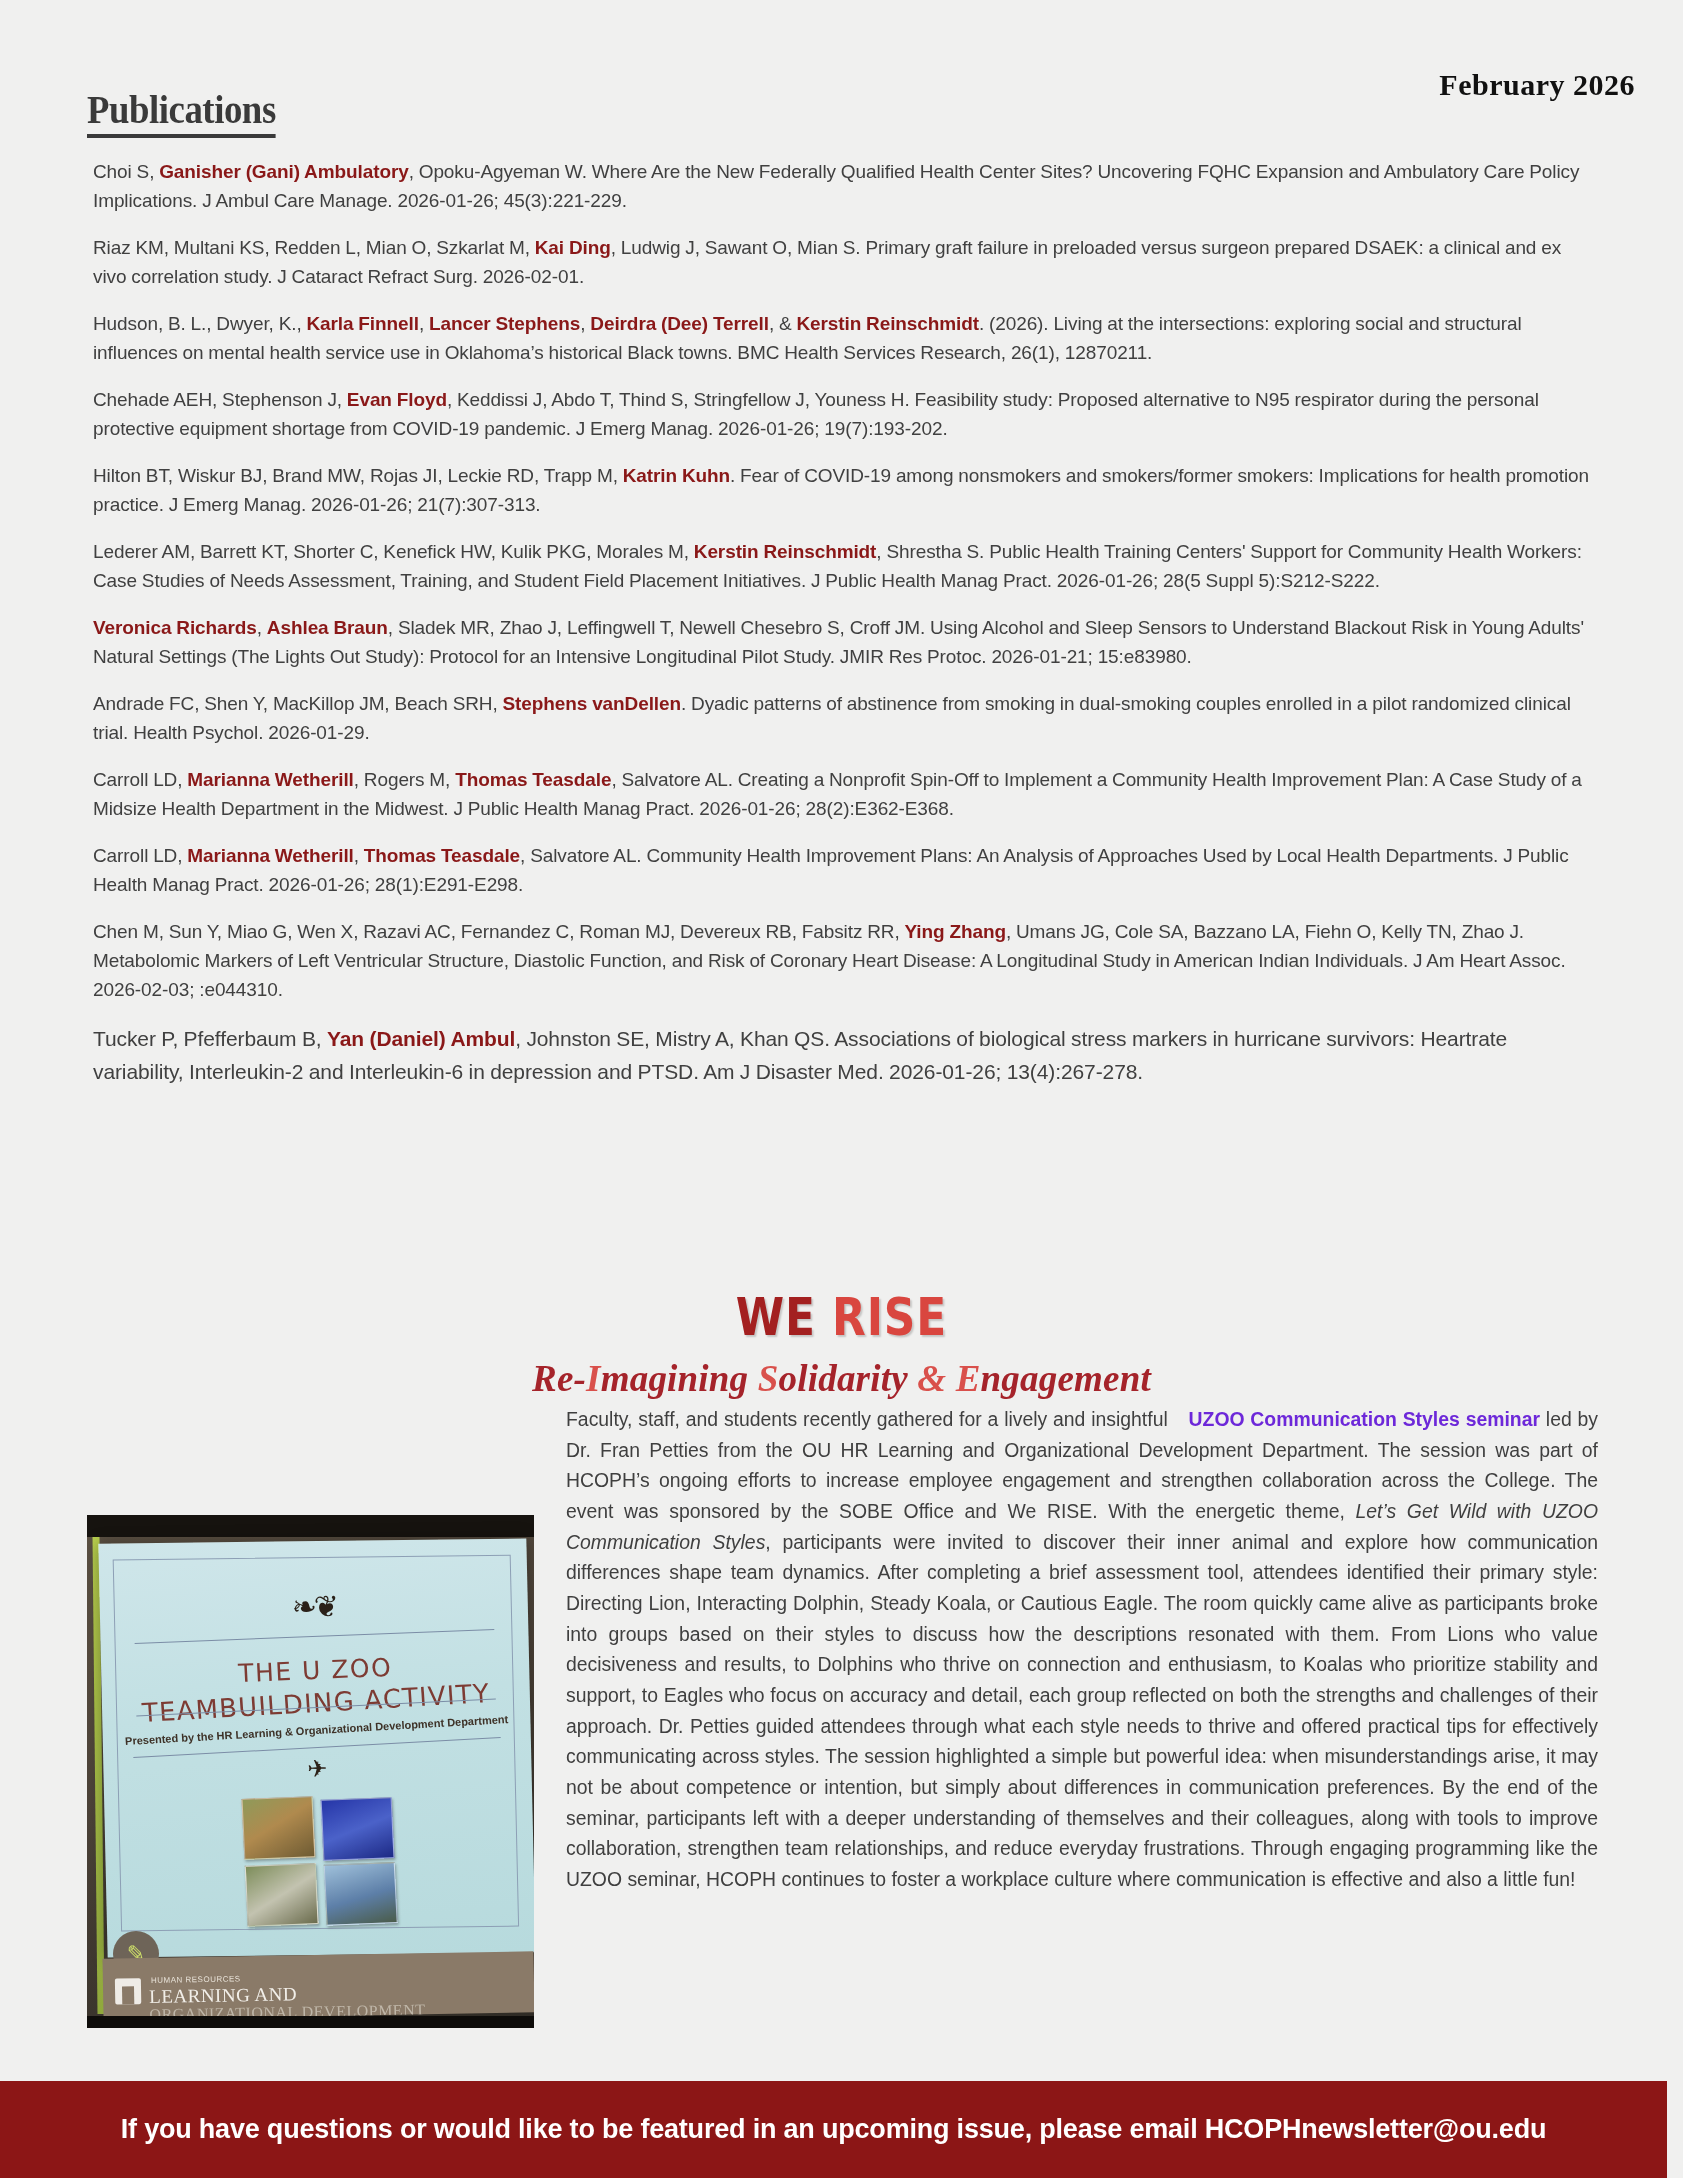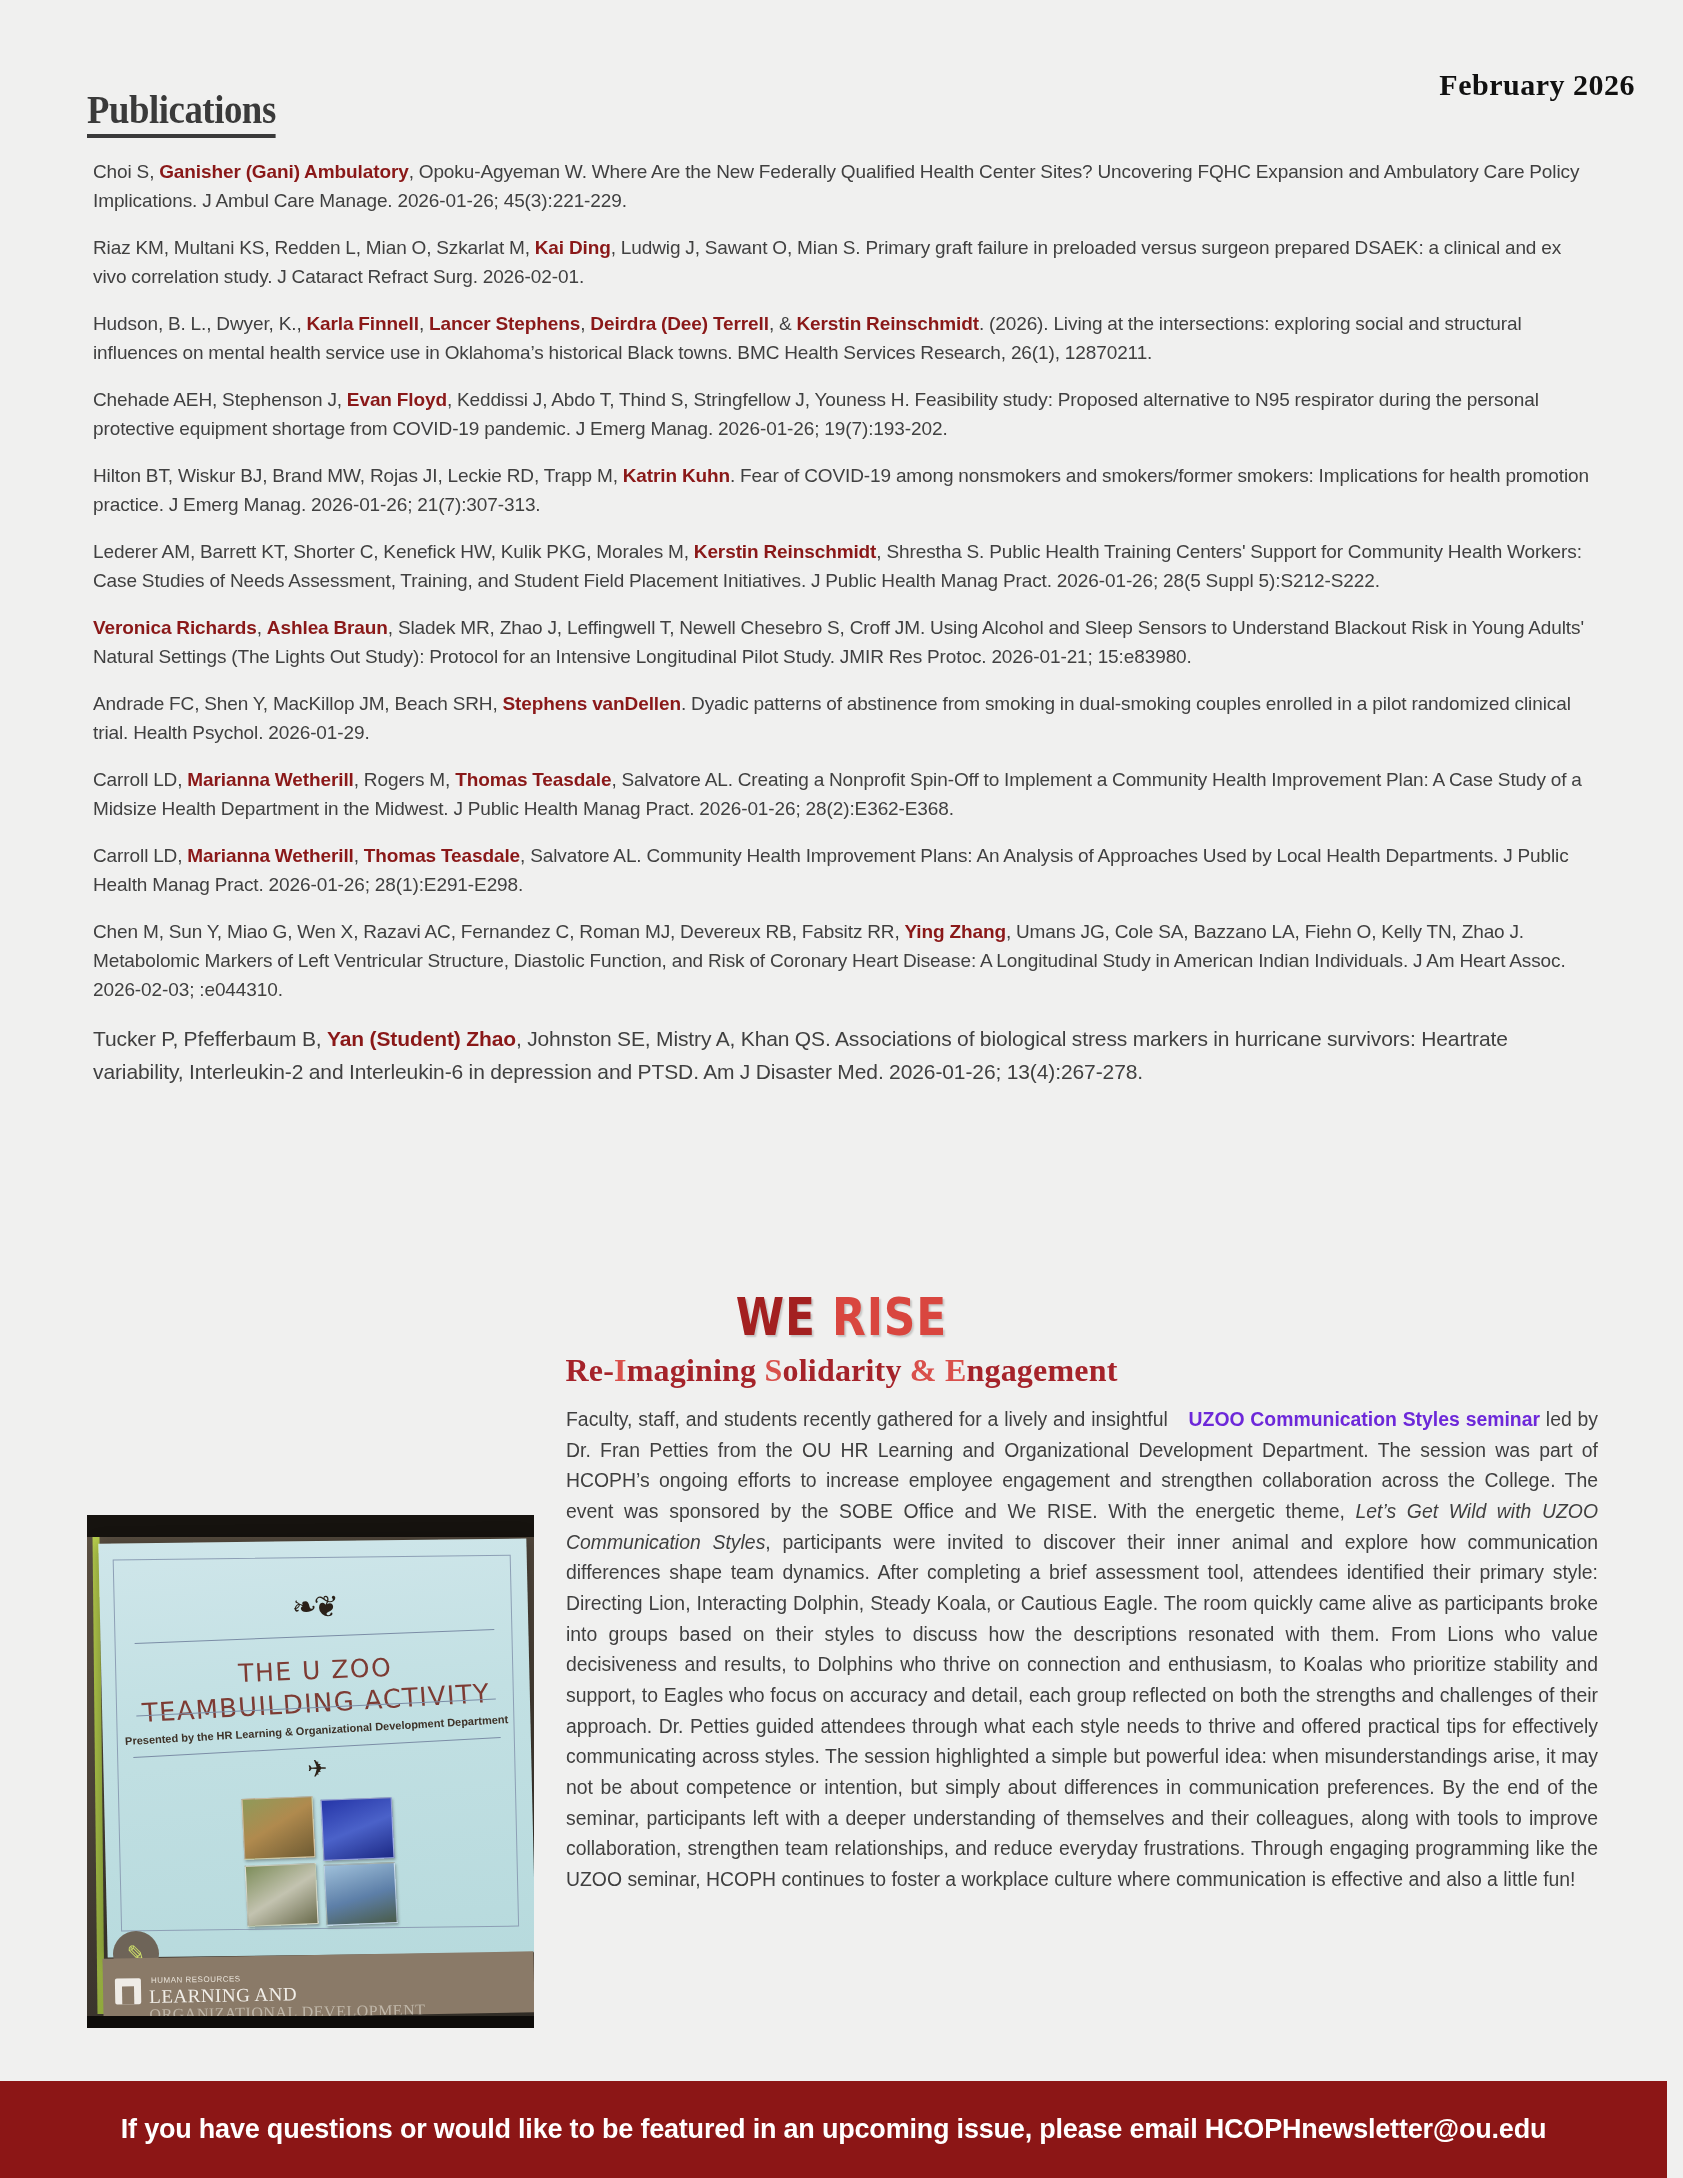--- a/index.html
+++ b/index.html
@@ -94,24 +94,25 @@
     letter-spacing: 1px;
     line-height: 1;
     transform: scaleX(0.86);
     text-shadow: 2px 2px 2px rgba(0,0,0,0.18);
   }
   .werise-title .w1 { color: #a32020; }
   .werise-title .w2 { color: #d9463f; }
   .werise-sub {
     font-family: "Liberation Serif", serif;
     font-weight: bold;
-    font-size: 32px;
-    margin-top: 10px;
+    font-size: 37px;
+    margin-top: 16px;
     line-height: 1.1;
     letter-spacing: 0.2px;
+    font-style: italic;
   }
   .werise-sub .s-dark { color: #a5232a; }
   .werise-sub .s-light { color: #d9504b; }
 
   
   .article {
     position: absolute;
     top: 1404px;
     left: 93px;
     width: 1505px;
@@ -350,21 +351,21 @@
       <div class="pub-entry"><span>Riaz KM, Multani KS, Redden L, Mian O, Szkarlat M, </span><span class="hl">Kai Ding</span><span>, Ludwig J, Sawant O, Mian S. Primary graft failure in preloaded versus surgeon prepared DSAEK: a clinical and ex vivo correlation study. J Cataract Refract Surg. 2026-02-01.</span></div>
       <div class="pub-entry"><span>Hudson, B. L., Dwyer, K., </span><span class="hl">Karla Finnell</span><span>, </span><span class="hl">Lancer Stephens</span><span>, </span><span class="hl">Deirdra (Dee) Terrell</span><span>, &amp; </span><span class="hl">Kerstin Reinschmidt</span><span>. (2026). Living at the intersections: exploring social and structural influences on mental health service use in Oklahoma’s historical Black towns. BMC Health Services Research, 26(1), 12870211.</span></div>
       <div class="pub-entry"><span>Chehade AEH, Stephenson J, </span><span class="hl">Evan Floyd</span><span>, Keddissi J, Abdo T, Thind S, Stringfellow J, Youness H. Feasibility study: Proposed alternative to N95 respirator during the personal protective equipment shortage from COVID-19 pandemic. J Emerg Manag. 2026-01-26; 19(7):193-202.</span></div>
       <div class="pub-entry"><span>Hilton BT, Wiskur BJ, Brand MW, Rojas JI, Leckie RD, Trapp M, </span><span class="hl">Katrin Kuhn</span><span>. Fear of COVID-19 among nonsmokers and smokers/former smokers: Implications for health promotion practice. J Emerg Manag. 2026-01-26; 21(7):307-313.</span></div>
       <div class="pub-entry"><span>Lederer AM, Barrett KT, Shorter C, Kenefick HW, Kulik PKG, Morales M, </span><span class="hl">Kerstin Reinschmidt</span><span>, Shrestha S. Public Health Training Centers' Support for Community Health Workers: Case Studies of Needs Assessment, Training, and Student Field Placement Initiatives. J Public Health Manag Pract. 2026-01-26; 28(5 Suppl 5):S212-S222.</span></div>
       <div class="pub-entry"><span class="hl">Veronica Richards</span><span>, </span><span class="hl">Ashlea Braun</span><span>, Sladek MR, Zhao J, Leffingwell T, Newell Chesebro S, Croff JM. Using Alcohol and Sleep Sensors to Understand Blackout Risk in Young Adults' Natural Settings (The Lights Out Study): Protocol for an Intensive Longitudinal Pilot Study. JMIR Res Protoc. 2026-01-21; 15:e83980.</span></div>
       <div class="pub-entry"><span>Andrade FC, Shen Y, MacKillop JM, Beach SRH, </span><span class="hl">Stephens vanDellen</span><span>. Dyadic patterns of abstinence from smoking in dual-smoking couples enrolled in a pilot randomized clinical trial. Health Psychol. 2026-01-29.</span></div>
       <div class="pub-entry"><span>Carroll LD, </span><span class="hl">Marianna Wetherill</span><span>, Rogers M, </span><span class="hl">Thomas Teasdale</span><span>, Salvatore AL. Creating a Nonprofit Spin-Off to Implement a Community Health Improvement Plan: A Case Study of a Midsize Health Department in the Midwest. J Public Health Manag Pract. 2026-01-26; 28(2):E362-E368.</span></div>
       <div class="pub-entry"><span>Carroll LD, </span><span class="hl">Marianna Wetherill</span><span>, </span><span class="hl">Thomas Teasdale</span><span>, Salvatore AL. Community Health Improvement Plans: An Analysis of Approaches Used by Local Health Departments. J Public Health Manag Pract. 2026-01-26; 28(1):E291-E298.</span></div>
       <div class="pub-entry"><span>Chen M, Sun Y, Miao G, Wen X, Razavi AC, Fernandez C, Roman MJ, Devereux RB, Fabsitz RR, </span><span class="hl">Ying Zhang</span><span>, Umans JG, Cole SA, Bazzano LA, Fiehn O, Kelly TN, Zhao J. Metabolomic Markers of Left Ventricular Structure, Diastolic Function, and Risk of Coronary Heart Disease: A Longitudinal Study in American Indian Individuals. J Am Heart Assoc. 2026-02-03; :e044310.</span></div>
-      <div class="pub-entry last-entry"><span>Tucker P, Pfefferbaum B, </span><span class="hl">Yan (Student) Zhao</span><span>, Johnston SE, Mistry A, Khan QS. Associations of biological stress markers in hurricane survivors: Heartrate variability, Interleukin-2 and Interleukin-6 in depression and PTSD. Am J Disaster Med. 2026-01-26; 13(4):267-278.</span></div>
+      <div class="pub-entry last-entry"><span>Tucker P, Pfefferbaum B, </span><span class="hl">Yan (Daniel) Ambul</span><span>, Johnston SE, Mistry A, Khan QS. Associations of biological stress markers in hurricane survivors: Heartrate variability, Interleukin-2 and Interleukin-6 in depression and PTSD. Am J Disaster Med. 2026-01-26; 13(4):267-278.</span></div>
     </div>
 
   <div class="werise-wrap">
     <div class="werise-title">
       <span class="w1">WE </span><span class="w2">RISE</span>
     </div>
     <div class="werise-sub" id="werise-sub"><span class="s-dark">R</span><span class="s-dark">e-</span><span class="s-light">I</span><span class="s-dark">magining </span><span class="s-light">S</span><span class="s-dark">olidarity </span><span class="s-light">&amp;</span><span class="s-dark"> </span><span class="s-light">E</span><span class="s-dark">ngagement</span></div>
   </div>
 
   <div class="photo">

